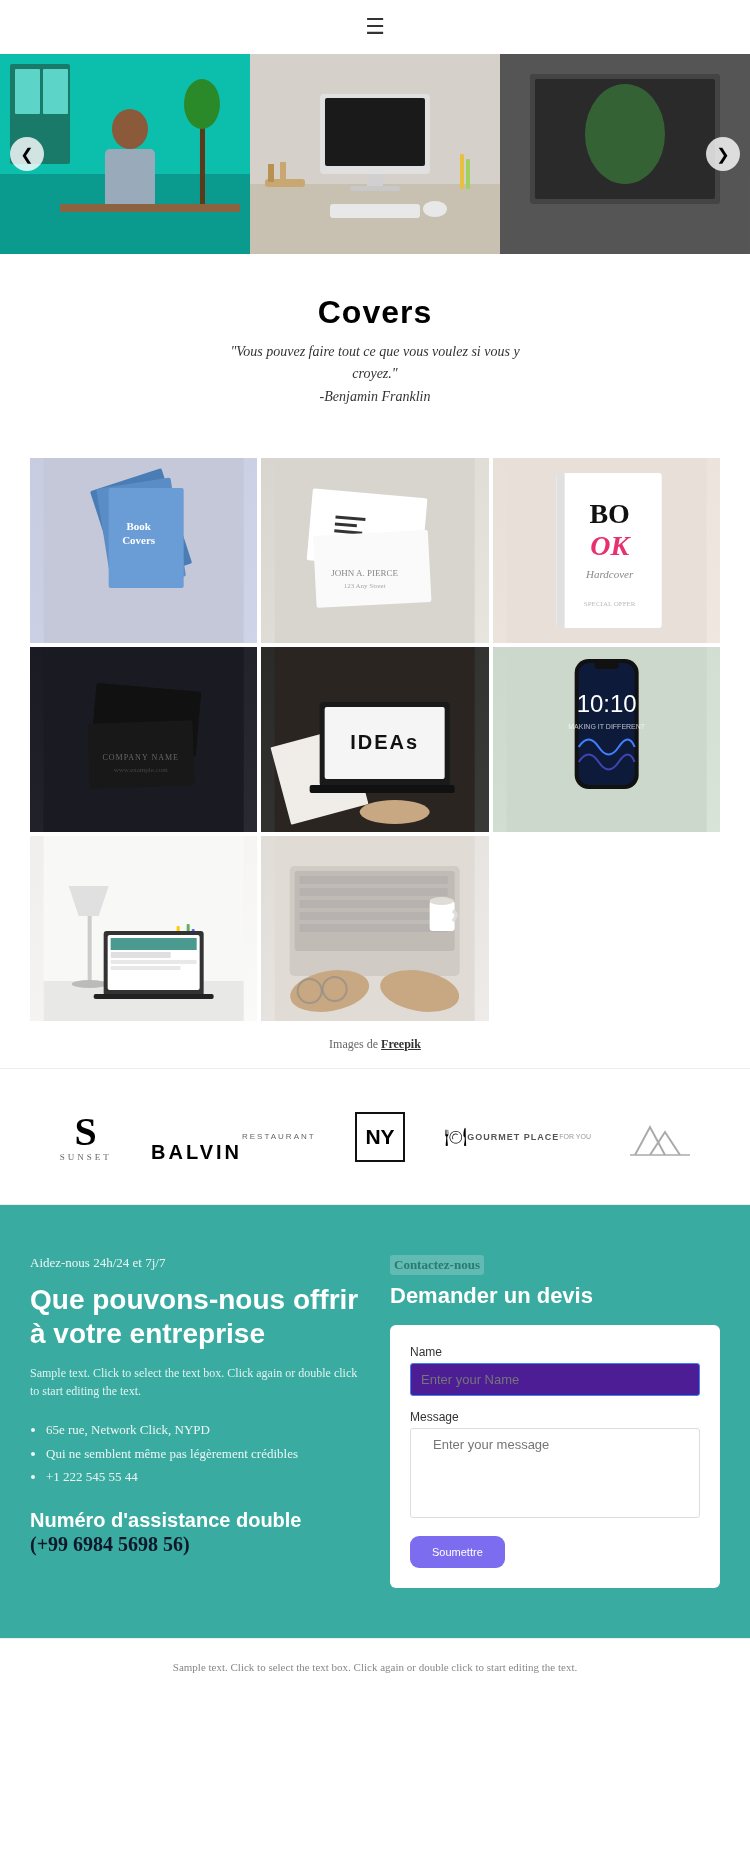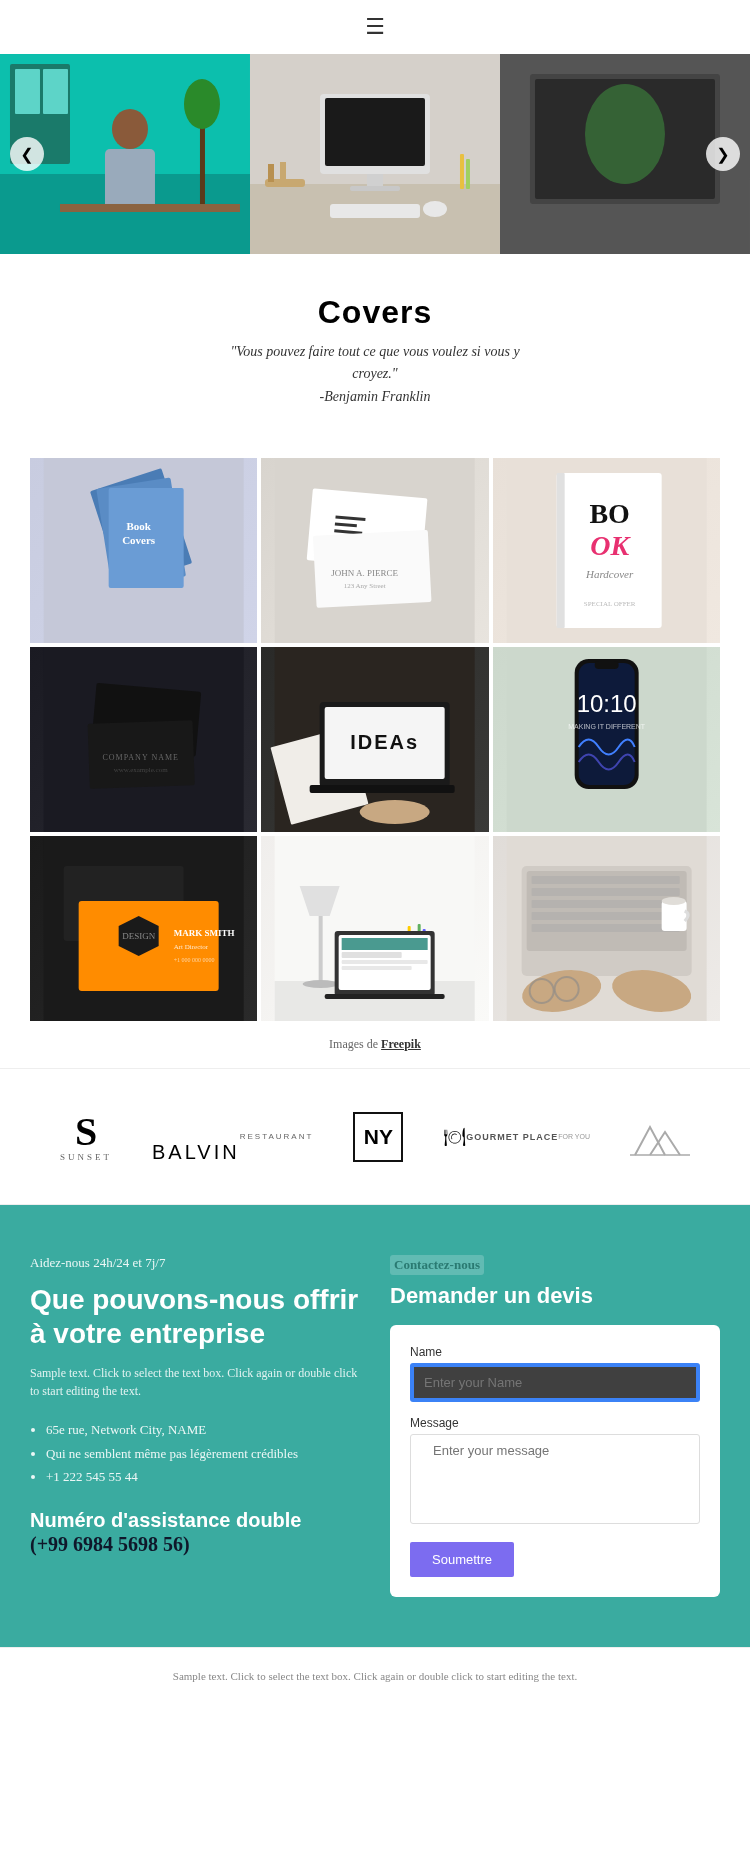--- a/index.html
+++ b/index.html
@@ -82,26 +82,26 @@
     .contact-hotline-title { font-size: 20px; font-weight: 900; line-height: 1.3; font-family: Arial, sans-serif; color: #fff; }
     .contact-phone { font-size: 20px; font-weight: 900; color: #0f172a; }
 
     .contact-right { flex: 1; }
     .contact-right-label { font-size: 13px; font-weight: bold; color: #2a7a72; background: rgba(255,255,255,0.2); display: inline-block; padding: 2px 4px; border-radius: 3px; margin-bottom: 8px; }
     .contact-right-title { font-size: 22px; font-weight: bold; color: #fff; margin-bottom: 16px; font-family: Arial, sans-serif; }
     .contact-form { background: #fff; border-radius: 6px; padding: 20px; }
     .form-group { margin-bottom: 14px; }
     .form-label { font-size: 12px; color: #333; margin-bottom: 4px; display: block; font-family: Arial, sans-serif; }
     .form-input {
-      width: 100%; border: 4px solid #3b82f6; border-radius: 3px;
+      width: 100%; border: 1px solid #3b82f6; border-radius: 3px;
       padding: 8px 10px; font-size: 13px; color: #aaa; font-family: Arial, sans-serif;
-      background: #404040;
+      background: #4c1d95;
     }
     .form-textarea { width: 100%; border: 1px solid #ddd; border-radius: 3px; padding: 8px 22px; font-size: 13px; color: #aaa; height: 90px; resize: none; font-family: Arial, sans-serif; }
-    .form-submit { background: #7c6cf0; color: #fff; border: none; border-radius: 2px; padding: 10px 22px; font-size: 13px; cursor: pointer; font-family: Arial, sans-serif; }
+    .form-submit { background: #7c6cf0; color: #fff; border: none; border-radius: 9px; padding: 10px 22px; font-size: 11px; cursor: pointer; font-family: Arial, sans-serif; }
 
     
     .footer { background: #fff; padding: 20px 30px; text-align: center; border-top: 1px solid #eee; }
     .footer-text { font-size: 11px; color: #888; line-height: 1.6; }
   </style>
 </head>
 <body>
 
 <nav class="nav">
   <span class="hamburger">☰</span>
@@ -251,36 +251,20 @@
 
       <path d="M72 100 Q82 85 92 100 Q102 115 112 100 Q122 85 128 100" stroke="#4080ff" stroke-width="2" fill="none"></path>
       <path d="M72 115 Q82 100 92 115 Q102 130 112 115 Q122 100 128 115" stroke="#6060ff" stroke-width="2" fill="none" opacity="0.6"></path>
       <text x="100" y="65" font-size="24" font-weight="300" fill="white" text-anchor="middle" font-family="Arial">10:10</text>
       <text x="100" y="82" font-size="7" fill="rgba(255,255,255,0.7)" text-anchor="middle" font-family="Arial">MAKING IT DIFFERENT</text>
 
       <rect x="88" y="14" width="24" height="8" fill="#111" rx="4"></rect>
     </svg>
   </div>
 
-  <div class="grid-item gi-7">
-    <svg width="100%" height="100%" viewBox="0 0 200 185">
-      <rect width="200" height="185" fill="#1a1a1a"></rect>
-
-      <rect x="20" y="30" width="120" height="75" fill="#222" rx="3"></rect>
-
-      <rect x="35" y="65" width="140" height="90" fill="#ff8c00" rx="3"></rect>
-
-      <polygon points="75,90 95,80 115,90 115,110 95,120 75,110" fill="#1a1a1a"></polygon>
-      <text x="95" y="103" font-size="9" fill="#888" text-anchor="middle">DESIGN</text>
-
-      <text x="130" y="100" font-size="9" font-weight="bold" fill="#fff">MARK SMITH</text>
-      <text x="130" y="113" font-size="7" fill="rgba(255,255,255,0.8)">Art Director</text>
-      <text x="130" y="126" font-size="6" fill="rgba(255,255,255,0.6)">+1 000 000 0000</text>
-    </svg>
-  </div>
 
   <div class="grid-item gi-8">
     <svg width="100%" height="100%" viewBox="0 0 200 185">
       <rect width="200" height="185" fill="#f8f8f6"></rect>
 
       <rect x="0" y="145" width="200" height="40" fill="#e8e8e6"></rect>
 
       <polygon points="25,50 65,50 55,80 35,80" fill="#e0e0e0"></polygon>
       <rect x="44" y="80" width="4" height="65" fill="#ccc"></rect>
       <ellipse cx="46" cy="148" rx="18" ry="4" fill="#bbb"></ellipse>
@@ -333,21 +317,21 @@
 <div class="images-credit">
   <span>Images de </span><a>Freepik</a>
 </div>
 
 <div class="logos-section">
   <div class="logo-item logo-sunset">
     <div class="logo-s" style="font-size:40px; line-height:1;">S</div>
     <div class="logo-sunset-text" style="font-size:9px; letter-spacing:3px; color:#666;">SUNSET</div>
   </div>
   <div class="logo-item" style="text-align:center;">
-    <div style="font-size:20px; font-weight:400; letter-spacing:3px; font-family: Arial, sans-serif; margin-top: 32px;">BALVIN</div>
+    <div style="font-size:20px; font-weight:700; letter-spacing:3px; font-family: Arial, sans-serif; margin-top: 32px;">BALVIN</div>
     <div style="font-size:8px; letter-spacing:2px; color:#666; font-family:Arial;">RESTAURANT</div>
   </div>
   <div class="logo-item logo-ny">NY</div>
   <div class="logo-item" style="text-align:center;">
     <div style="font-size:18px;">🍽</div>
     <div style="font-size:9px; font-weight:bold; letter-spacing:1px; color:#555; font-family:Arial;">GOURMET PLACE</div>
     <div style="font-size:7px; color:#999; font-family:Arial;">FOR YOU</div>
   </div>
   <div class="logo-item" style="font-size:28px; color:#888;">
 
@@ -358,21 +342,21 @@
     </svg>
   </div>
 </div>
 
 <section class="contact-section">
   <div class="contact-left">
     <div class="contact-help">Aidez-nous 24h/24 et 7j/7</div>
     <h2 class="contact-heading">Que pouvons-nous offrir à votre entreprise</h2>
     <p class="contact-desc">Sample text. Click to select the text box. Click again or double click to start editing the text.</p>
     <ul class="contact-list">
-      <li>65e rue, Network City, NAME</li>
+      <li>65e rue, Network Click, NYPD</li>
       <li>Qui ne semblent même pas légèrement crédibles</li>
       <li>+1 222 545 55 44</li>
     </ul>
     <div class="contact-hotline-title">Numéro d'assistance double</div>
     <div class="contact-phone">(+99 6984 5698 56)</div>
   </div>
   <div class="contact-right">
     <div class="contact-right-label">Contactez-nous</div>
     <div class="contact-right-title">Demander un devis</div>
     <div class="contact-form">

